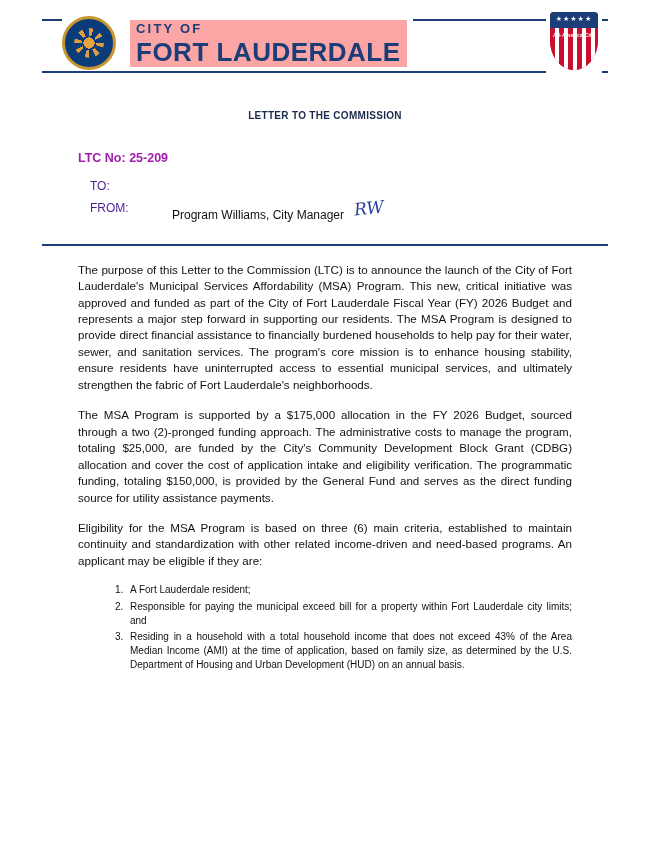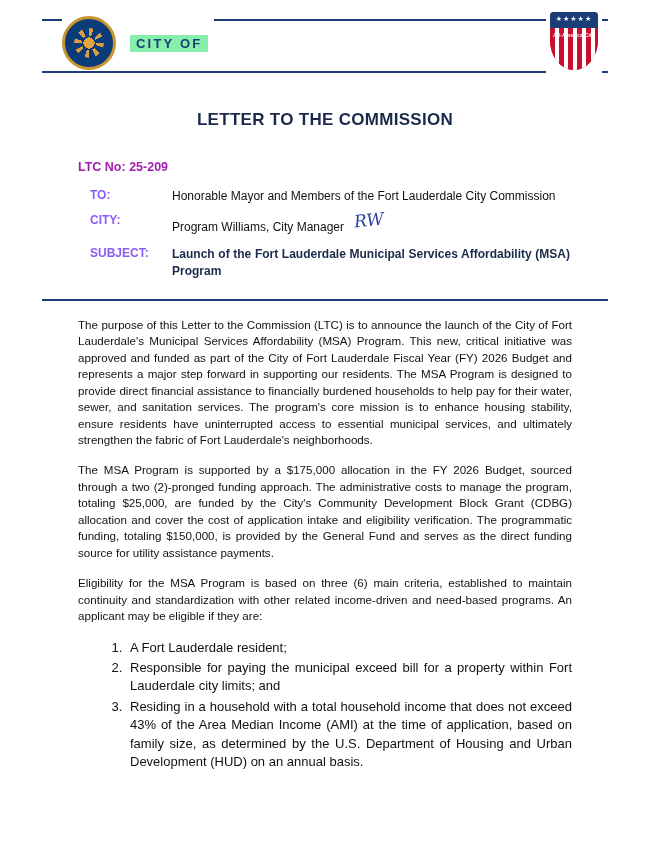--- a/index.html
+++ b/index.html
@@ -95,21 +95,21 @@
         #e8a33d 225deg 243deg, transparent 243deg 270deg,
         #e8a33d 270deg 288deg, transparent 288deg 315deg,
         #e8a33d 315deg 333deg, transparent 333deg 360deg);
     -webkit-mask: radial-gradient(circle, transparent 0 34%, #000 35% 100%);
             mask: radial-gradient(circle, transparent 0 34%, #000 35% 100%);
     opacity: 0.95;
   }
   .logo-text {
     margin-left: 14px;
     line-height: 1;
-    background: #86efac;
+    background: #fca5a5;
     padding: 2px 6px;
   }
   .logo-city-of {
     font-size: 13px;
     letter-spacing: 2.2px;
     color: #1b3d78;
     font-weight: bold;
   }
   .logo-name {
     font-size: 26px;
@@ -168,21 +168,21 @@
     left: 0; right: 0; top: 3px;
     text-align: center;
     font-size: 7px;
     color: #ffffff;
     letter-spacing: 1px;
   }
 
   
   .doc-title {
     text-align: center;
-    font-size: 17px;
+    font-size: 10px;
     font-weight: bold;
     color: #1b2a4a;
     letter-spacing: 0.3px;
     margin-top: 18px;
   }
 
   
   .ltc-no {
     margin: 30px 0 0 78px;
     font-size: 12.5px;
@@ -197,22 +197,22 @@
     font-size: 12px;
   }
   .meta-row {
     display: flex;
     margin-bottom: 8px;
     align-items: flex-start;
   }
   .meta-label {
     width: 82px;
     flex: 0 0 82px;
-    font-weight: bold;
-    color: #8b5cf6;
+    font-weight: normal;
+    color: #4c1d95;
     font-size: 12px;
   }
   .meta-value {
     flex: 1;
     color: #111111;
     font-size: 12px;
     line-height: 1.45;
   }
   .meta-value.bold {
     font-weight: bold;
@@ -246,21 +246,21 @@
     text-align: justify;
     text-justify: inter-word;
     color: #111111;
   }
   .body-text p {
     margin: 0 0 14px 0;
   }
   ol.criteria {
     margin: 0 0 0 0;
     padding-left: 48px;
-    font-size: 13px;
+    font-size: 10px;
     line-height: 1.42;
     text-align: justify;
   }
   ol.criteria li {
     margin-bottom: 2px;
     padding-left: 4px;
   }
 </style>
 </head>
 <body>
@@ -270,51 +270,47 @@
   <div class="header">
     <div class="header-rules">
       <div class="rule top"></div>
       <div class="rule bottom"></div>
     </div>
 
     <div class="logo-wrap">
       <div class="logo-mark"></div>
       <div class="logo-text">
         <div class="logo-city-of">CITY OF</div>
+        <div class="logo-name">FORT LAUDERDALE</div>
       </div>
     </div>
 
     <div class="seal">
       <div class="seal-shield">
         <div class="seal-stripes"></div>
         <div class="seal-top"></div>
         <div class="seal-stars">★★★★★</div>
         <div class="seal-label">All-America City</div>
       </div>
     </div>
   </div>
 
   <div class="doc-title">LETTER TO THE COMMISSION</div>
 
   <div class="ltc-no">LTC No: 25-209</div>
 
   <div class="meta">
     <div class="meta-row">
       <div class="meta-label">TO:</div>
-      <div class="meta-value">Honorable Mayor and Members of the Fort Lauderdale City Commission</div>
     </div>
     <div class="meta-row">
-      <div class="meta-label">CITY:</div>
+      <div class="meta-label">FROM:</div>
       <div class="meta-value">
         <span>Program Williams, City Manager</span><span class="signature">RW</span>
       </div>
-    </div>
-    <div class="meta-row">
-      <div class="meta-label">SUBJECT:</div>
-      <div class="meta-value bold">Launch of the Fort Lauderdale Municipal Services Affordability (MSA) Program</div>
     </div>
   </div>
 
   <hr class="divider">
 
   <div class="body-text">
     <p>The purpose of this Letter to the Commission (LTC) is to announce the launch of the City of Fort Lauderdale's Municipal Services Affordability (MSA) Program. This new, critical initiative was approved and funded as part of the City of Fort Lauderdale Fiscal Year (FY) 2026 Budget and represents a major step forward in supporting our residents. The MSA Program is designed to provide direct financial assistance to financially burdened households to help pay for their water, sewer, and sanitation services. The program's core mission is to enhance housing stability, ensure residents have uninterrupted access to essential municipal services, and ultimately strengthen the fabric of Fort Lauderdale's neighborhoods.</p>
     <p>The MSA Program is supported by a $175,000 allocation in the FY 2026 Budget, sourced through a two (2)-pronged funding approach. The administrative costs to manage the program, totaling $25,000, are funded by the City's Community Development Block Grant (CDBG) allocation and cover the cost of application intake and eligibility verification. The programmatic funding, totaling $150,000, is provided by the General Fund and serves as the direct funding source for utility assistance payments.</p>
     <p>Eligibility for the MSA Program is based on three (6) main criteria, established to maintain continuity and standardization with other related income-driven and need-based programs. An applicant may be eligible if they are:</p>
     <ol class="criteria">

